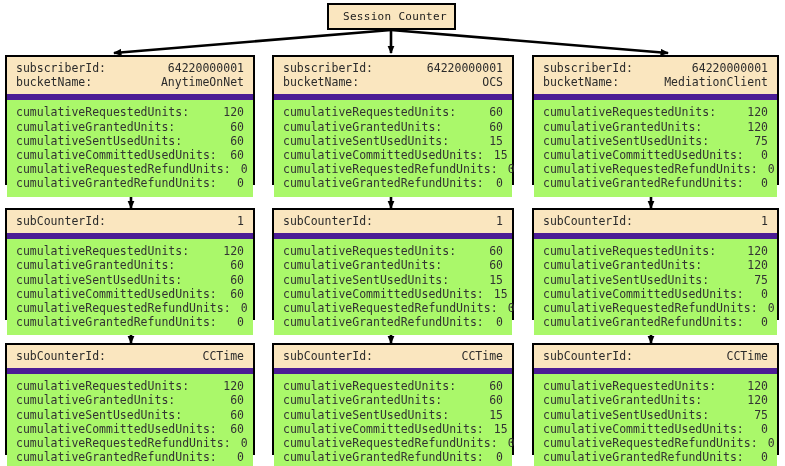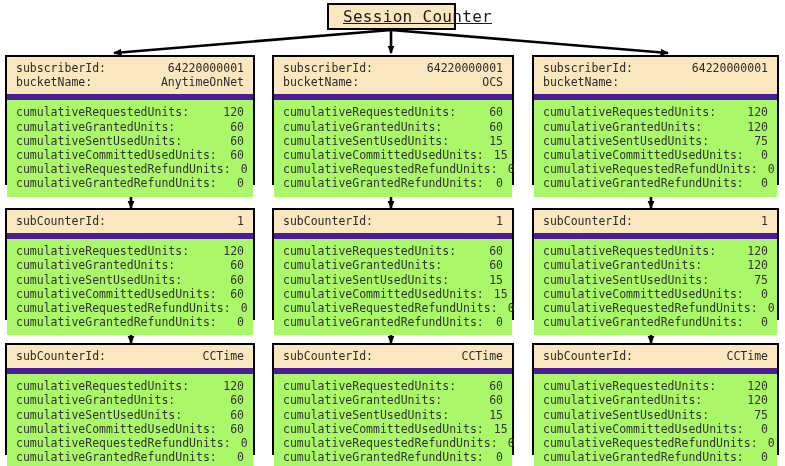--- a/index.html
+++ b/index.html
@@ -45,26 +45,25 @@
     padding: 5px 9px 6px 9px;
   }
   .root-node {
     border: 2px solid #000000;
     background: #fae6bf;
     text-align: center;
     padding: 5px 14px 6px 14px;
     box-sizing: border-box;
   }
   .root-label {
-    font-size: 16px;
+    font-size: 11px;
     color: #1a1a1a;
     letter-spacing: 0.3px;
     line-height: 14px;
     white-space: nowrap;
-    text-decoration: underline;
   }
   .kv-row {
     display: flex;
     justify-content: space-between;
     align-items: baseline;
     font-size: 11.5px;
     line-height: 14.2px;
     color: #333333;
     white-space: nowrap;
   }
@@ -328,20 +327,21 @@
   </div>
 
   <div class="node" style="left:532px; top:55px; width:247px; height:130px;">
     <div class="node-header">
       <div class="kv-row">
         <span class="kv-key">subscriberId:</span>
         <span class="kv-val">64220000001</span>
       </div>
       <div class="kv-row">
         <span class="kv-key">bucketName:</span>
+        <span class="kv-val">MediationClient</span>
       </div>
     </div>
     <div class="node-body">
       <div class="kv-row">
         <span class="kv-key">cumulativeRequestedUnits:</span>
         <span class="kv-val">120</span>
       </div>
       <div class="kv-row">
         <span class="kv-key">cumulativeGrantedUnits:</span>
         <span class="kv-val">120</span>

